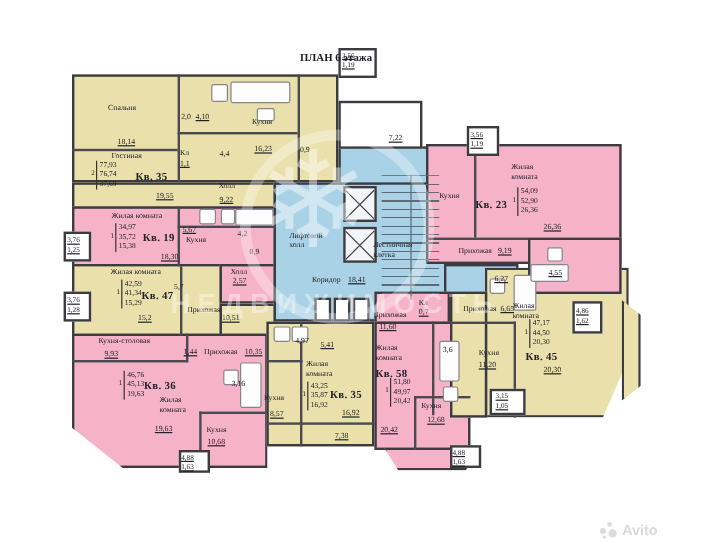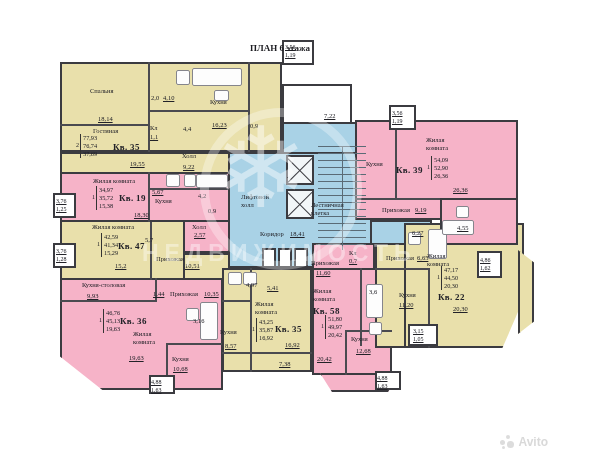--- a/index.html
+++ b/index.html
@@ -225,31 +225,31 @@
       <div class="lbl bl2" style="left: 377px; top: 374px;">4,88
 1,63</div>
       <div class="lbl la" style="left: 412px; top: 229px;">6,27</div>
       <div class="lbl ln" style="left: 386px; top: 254px;">Прихожая</div>
       <div class="lbl la" style="left: 417px; top: 254px;">6,65</div>
       <div class="lbl ln" style="left: 427px; top: 252px;">Жилая
 комната</div>
       <div class="lbl tot" style="left: 437px; top: 266px;"><span class="pre">1</span><div class="lines">47,17
 44,50
 20,30</div></div>
-      <div class="lbl lk" style="left: 438px; top: 292px;">Кв. 22</div>
+      <div class="lbl lk" style="left: 438px; top: 292px;">Кв. 45</div>
       <div class="lbl ln" style="left: 399px; top: 291px;">Кухня</div>
       <div class="lbl la" style="left: 399px; top: 301px;">11,20</div>
       <div class="lbl la" style="left: 453px; top: 305px;">20,30</div>
       <div class="lbl bl2" style="left: 480px; top: 256px;">4,86
 1,62</div>
       <div class="lbl bl2" style="left: 413px; top: 327px;">3,15
 1,05</div>
       <div class="lbl ln" style="left: 426px; top: 136px;">Жилая
 комната</div>
-      <div class="lbl lk" style="left: 396px; top: 165px;">Кв. 39</div>
+      <div class="lbl lk" style="left: 396px; top: 165px;">Кв. 23</div>
       <div class="lbl tot" style="left: 427px; top: 156px;"><span class="pre">1</span><div class="lines">54,09
 52,90
 26,36</div></div>
       <div class="lbl la" style="left: 453px; top: 186px;">26,36</div>
       <div class="lbl ln" style="left: 366px; top: 160px;">Кухня</div>
       <div class="lbl ln" style="left: 382px; top: 206px;">Прихожая</div>
       <div class="lbl la" style="left: 415px; top: 206px;">9,19</div>
       <div class="lbl la" style="left: 457px; top: 224px;">4,55</div>
       <div class="lbl bl2" style="left: 392px; top: 109px;">3,56
 1,19</div>

